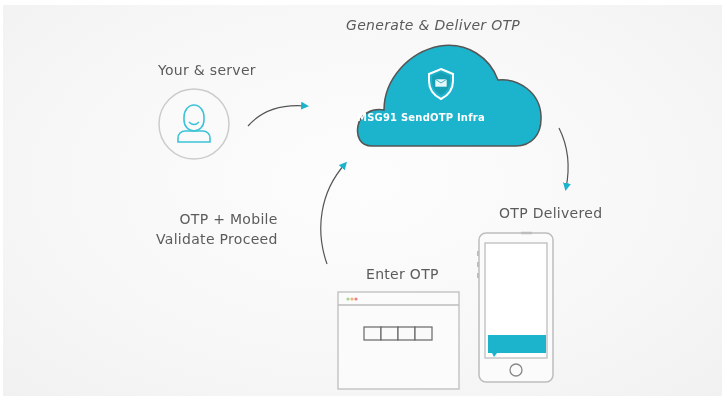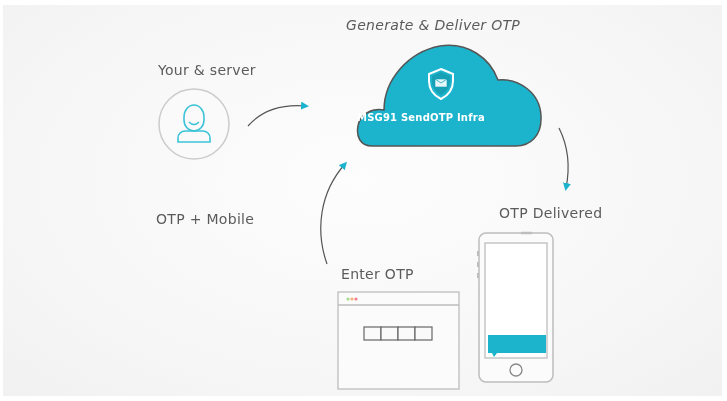--- a/index.html
+++ b/index.html
@@ -13,21 +13,21 @@
     }
     .label {
       position: absolute; color: #5b5b5b; font-size: 14px; letter-spacing: 0.3px;
       white-space: nowrap; font-family: "DejaVu Sans", sans-serif;
     }
     #lbl-generate { left: 346px; top: 17px; font-style: italic; }
     #lbl-server { left: 134px; top: 62px; margin-left: 24px; }
     #lbl-delivered { left: 459px; top: 205px; margin-left: 40px; }
     #lbl-otp-mobile { left: 156px; top: 209px; text-align: right; line-height: 20px; }
     #lbl-otp-mobile span { display: block; }
-    #lbl-enter { left: 341px; top: 266px; }
+    #lbl-enter { left: 366px; top: 266px; }
     svg#diagram { position: absolute; left: 0; top: 0; }
     .cloud-text {
       position: absolute; left: 357px; top: 112px; width: 184px; text-align: left;
       color: #ffffff; font-size: 10px; font-weight: bold; letter-spacing: 0.2px;
     }
   </style>
 </head>
 <body>
 
 <div id="stage"></div>
@@ -88,14 +88,15 @@
     <circle cx="516" cy="370" r="6" fill="none" stroke="#888" stroke-width="1.3"></circle>
   </g>
 </svg>
 
 <div class="label" id="lbl-generate">Generate &amp; Deliver OTP</div>
 <div class="label" id="lbl-server">Your &amp; server</div>
 <div class="cloud-text">MSG91 SendOTP Infra</div>
 <div class="label" id="lbl-delivered">OTP Delivered</div>
 <div class="label" id="lbl-otp-mobile">
   <span>OTP + Mobile</span>
+  <span>Validate Proceed</span>
 </div>
 <div class="label" id="lbl-enter">Enter OTP</div>
 
 </body></html>

